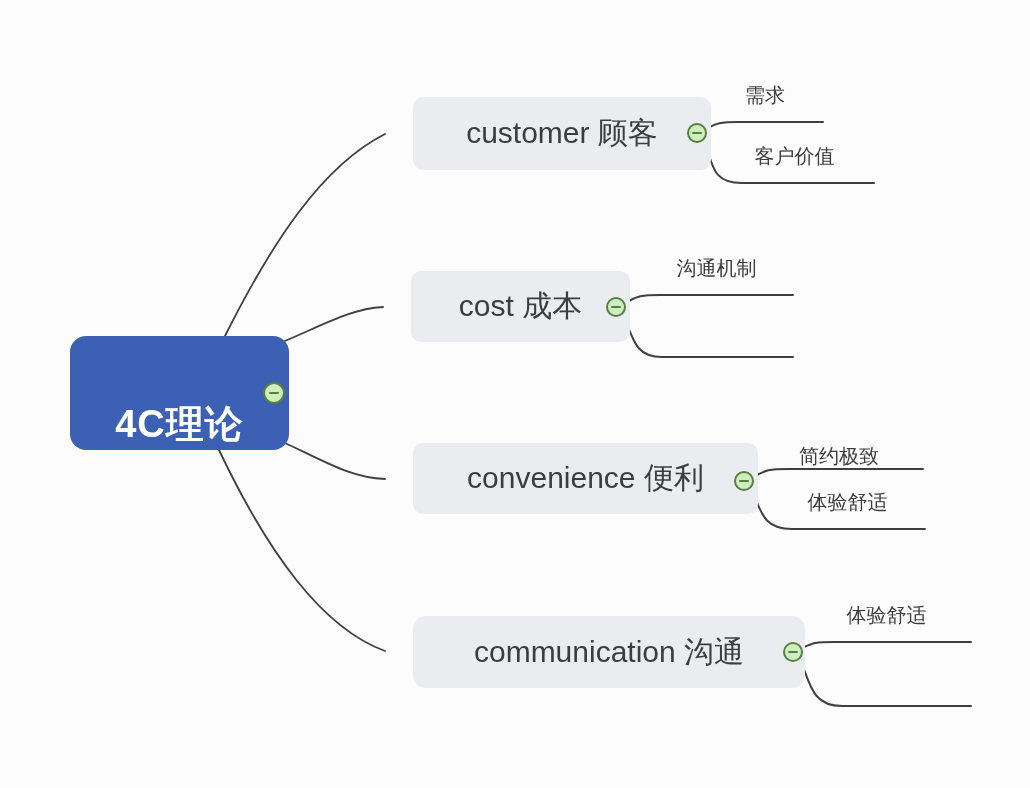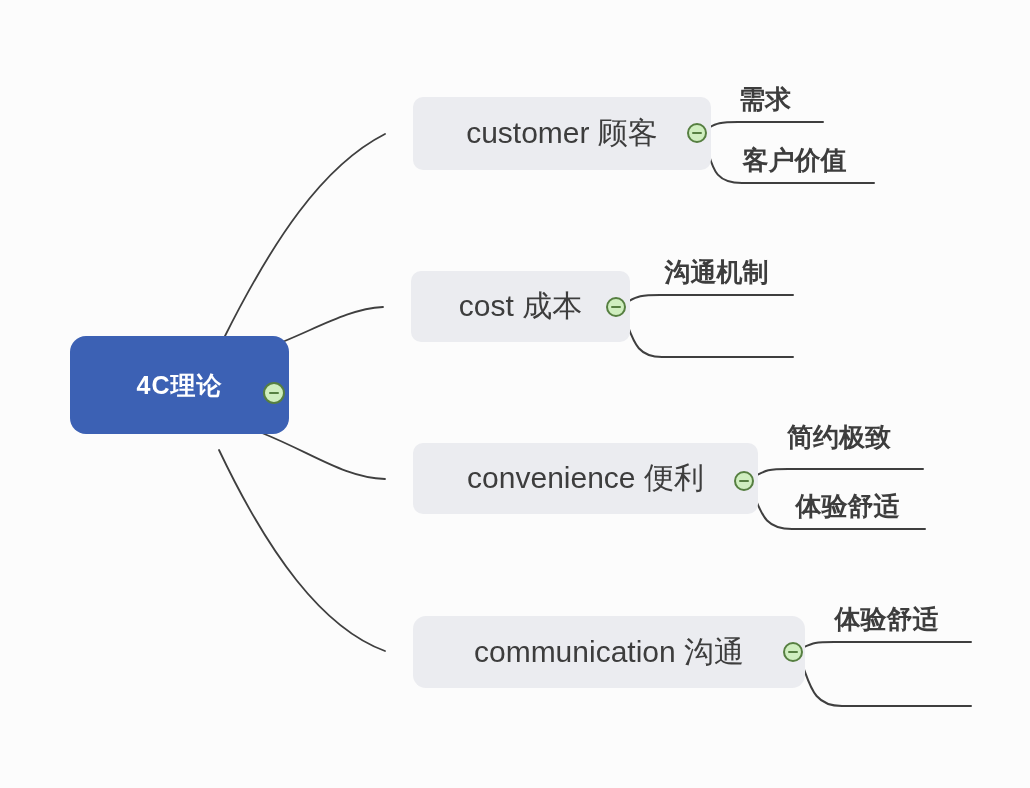--- a/index.html
+++ b/index.html
@@ -40,52 +40,52 @@
     position: absolute;
     display: flex;
     align-items: center;
     justify-content: center;
     box-sizing: border-box;
     cursor: pointer;
     margin-left: 28px;
   }
   .root-node {
     left: 42px; top: 336px;
-    width: 219px; height: 98px;
+    width: 219px; height: 114px;
     background: var(--root-bg, #3c61b4);
     color: var(--root-text, #ffffff);
     border-radius: 16px;
-    font-size: 25px;
+    font-size: 38px;
     font-weight: bold;
     letter-spacing: 1px;
+    align-items: flex-end;
   }
   .branch-node {
     background: var(--branch-bg, #ebecf0);
     color: var(--branch-text, #3d3d3d);
     border-radius: 10px;
     font-size: 30px;
   }
   #branch-customer      { left: 385px; top:  97px; width: 298px; height: 73px; }
   #branch-cost          { left: 383px; top: 271px; width: 219px; height: 71px; }
   #branch-convenience   { left: 385px; top: 443px; width: 345px; height: 71px; }
   #branch-communication { left: 385px; top: 616px; width: 392px; height: 72px; border-radius: 13px; }
   .leaf-label {
     position: absolute;
-    font-size: 26px;
+    font-size: 20px;
     color: var(--branch-text, #3d3d3d);
     text-align: center;
     white-space: nowrap;
     cursor: pointer;
-    font-weight: bold;
   }
   #leaf-0-0 { left: 707px; top:  82px; width: 116px; }
   #leaf-0-1 { left: 715px; top: 143px; width: 159px; }
   #leaf-1-0 { left: 640px; top: 255px; width: 153px; }
   #leaf-1-1 { left: 645px; top: 317px; width: 148px; }
-  #leaf-2-0 { left: 755px; top: 420px; width: 168px; }
+  #leaf-2-0 { left: 755px; top: 443px; width: 168px; }
   #leaf-2-1 { left: 770px; top: 489px; width: 155px; }
   #leaf-3-0 { left: 803px; top: 602px; width: 167px; }
   #leaf-3-1 { left: 818px; top: 666px; width: 152px; }
   .collapse-btn {
     position: absolute;
     width: 20px; height: 20px;
     border-radius: 50%;
     background: var(--collapse-fill, #cfeebf);
     border: 2px solid var(--collapse-border, #567f41);
     box-sizing: border-box;

